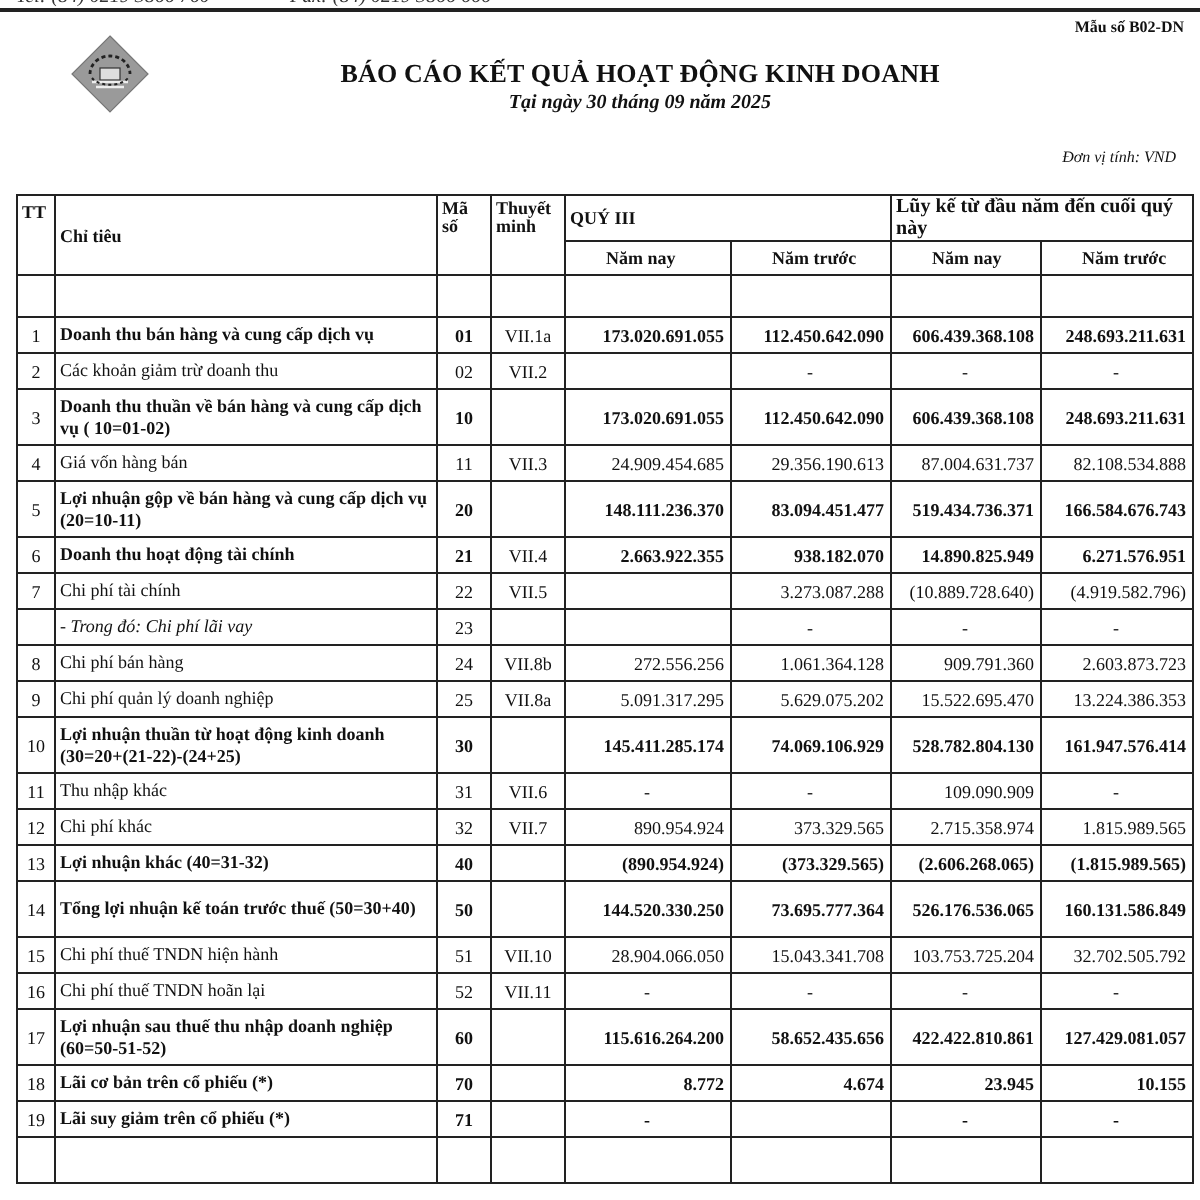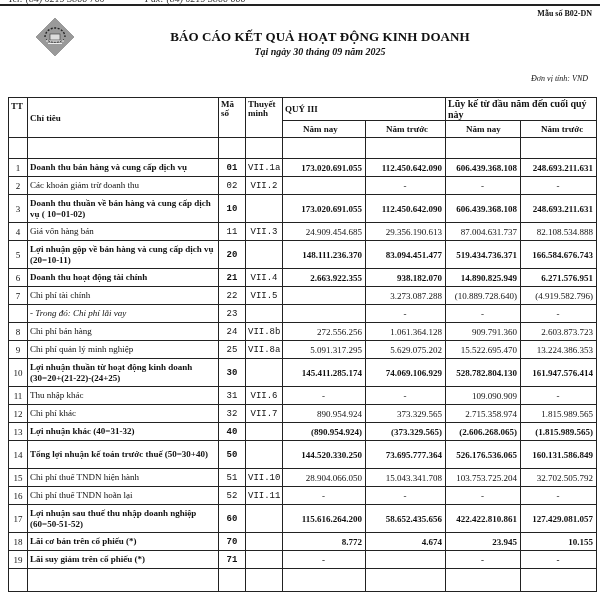--- a/index.html
+++ b/index.html
@@ -10,21 +10,21 @@
   .rule { position:absolute; left:0; top:4px; width:600px; height:2px; background:#222; }
   .form-no { position:absolute; right:8px; top:9px; font-size:8px; font-weight:bold; }
   .logo { position:absolute; left:35px; top:17px; width:40px; height:40px; }
   .title { position:absolute; left:0; width:600px; top:29px; text-align:center; font-size:13px; font-weight:bold; letter-spacing:0.1px; padding-left:40px; box-sizing:border-box; }
   .subtitle { position:absolute; left:0; width:600px; top:46px; text-align:center; font-size:10px; font-style:italic; font-weight:bold; padding-left:40px; box-sizing:border-box; }
   .unit { position:absolute; right:12px; top:74px; font-size:8px; font-style:italic; }
   table { position:absolute; left:8px; top:97px; border-collapse:collapse; table-layout:fixed; width:588px; font-size:9px; }
   td, th { border:1px solid #222; padding:0 2px; overflow:hidden; white-space:nowrap; }
   th { font-weight:bold; font-size:9px; text-align:left; }
   td.tt { text-align:center; }
-  td.code, td.note { text-align:center;font-family:Liberation Mono, monospace; }
+  td.code, td.note { text-align:center; }
   td.num { text-align:right; padding-right:3px; }
   td.name { white-space:normal; line-height:1.15; }
   tr.b td.name, tr.b td.num { font-weight:bold; }
   tr.b td.code { font-weight:bold; }
   td.name.it { font-style:italic; }
   .h1 th { height:21px; }
   .h2 th { height:16px;padding-left:20px; }
   .empty td { height:20px; }
   tr.r1 td { height:17px; }
   tr.r2 td { height:27px; }
@@ -177,21 +177,21 @@
         <td class="name">Chi phí bán hàng</td>
         <td class="code">24</td>
         <td class="note">VII.8b</td>
         <td class="num">272.556.256</td>
         <td class="num">1.061.364.128</td>
         <td class="num">909.791.360</td>
         <td class="num">2.603.873.723</td>
       </tr>
       <tr class="r1">
         <td class="tt">9</td>
-        <td class="name">Chi phí quản lý minh nghiệp</td>
+        <td class="name">Chi phí quản lý doanh nghiệp</td>
         <td class="code">25</td>
         <td class="note">VII.8a</td>
         <td class="num">5.091.317.295</td>
         <td class="num">5.629.075.202</td>
         <td class="num">15.522.695.470</td>
         <td class="num">13.224.386.353</td>
       </tr>
       <tr class="b r2">
         <td class="tt">10</td>
         <td class="name">Lợi nhuận thuần từ hoạt động kinh doanh (30=20+(21-22)-(24+25)</td>

